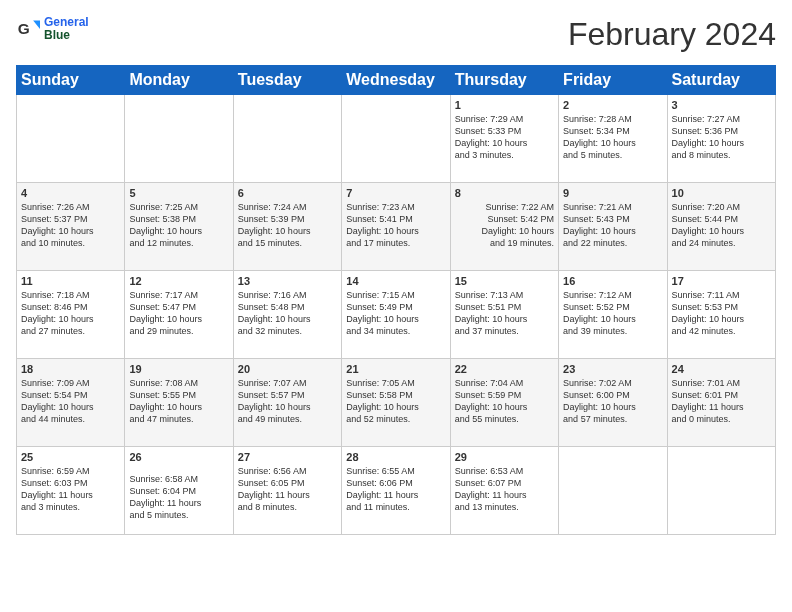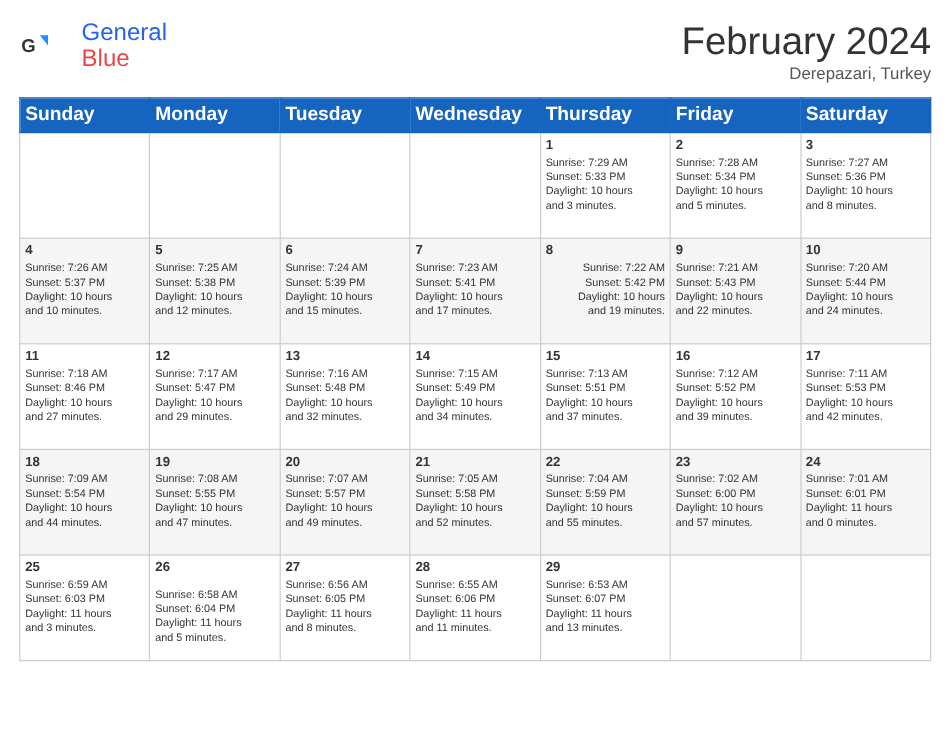--- a/index.html
+++ b/index.html
@@ -15,25 +15,24 @@
       justify-content: space-between;
       align-items: flex-start;
       margin-bottom: 12px;
     }
     .logo {
       display: flex;
       align-items: center;
       gap: 4px;
     }
     .logo-text {
-      font-size: 20px;
-      font-weight: normal;
+      font-size: 12px;
+      font-weight: bold;
       color: #333;
       line-height: 1.1;
-      margin-left: 24px;
     }
     .logo-text span {
       color: #2563eb;
     }
     .logo-icon {
       width: 24px;
       height: 24px;
     }
     .title-block {
       text-align: right;
@@ -95,27 +94,26 @@
 
 <div class="header">
   <div class="logo">
     <svg class="logo-icon" viewBox="0 0 28 28">
       <text x="2" y="20" font-size="18" font-weight="bold" fill="#333">G</text>
       <polygon points="20,4 28,4 28,14" fill="#1e90ff"></polygon>
     </svg>
     <div>
       <div class="logo-text">
         <span>General</span><br>
-        <span style="color:#ef4444;">Blue</span>
+        <span style="color:#14532d;">Blue</span>
       </div>
     </div>
   </div>
   <div class="title-block">
     <div class="month-year">February 2024</div>
-    <div class="location">Derepazari, Turkey</div>
   </div>
 </div>
 
 <table>
   <thead>
     <tr>
       <th>Sunday</th>
       <th>Monday</th>
       <th>Tuesday</th>
       <th>Wednesday</th>

